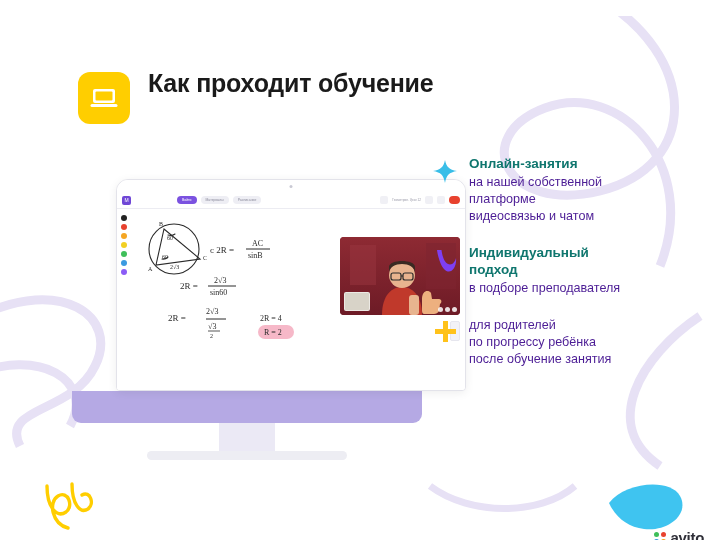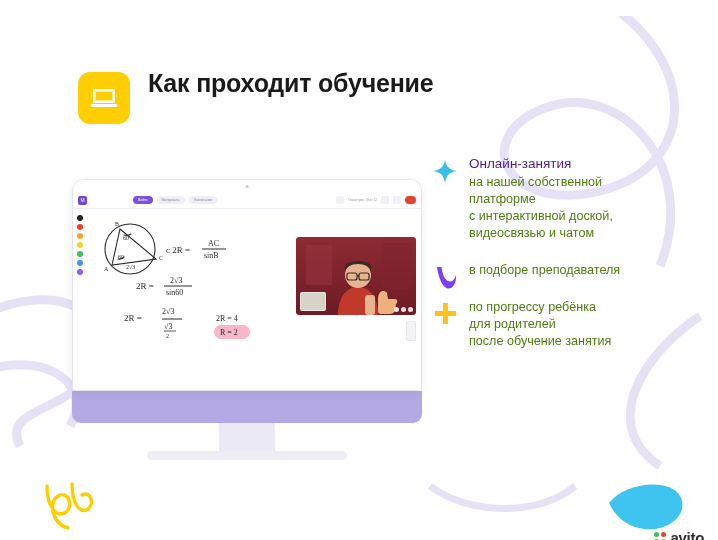--- a/index.html
+++ b/index.html
@@ -27,21 +27,21 @@
   .hdr-title {
     font-size: 25px; font-weight: bold; color: #1a1a1a; line-height: 1.22;
     letter-spacing: -0.2px; max-width: 400px;
   }
 
   
   .monitor { position: absolute; left: 72px; top: 163px; width: 350px; }
   .screen-outer {
     width: 350px; height: 212px; background: #ffffff; border-radius: 12px 12px 4px 4px;
     border: 1px solid #e3e3ea; box-shadow: 0 2px 10px rgba(0,0,0,0.07);
-    overflow: hidden; position: relative;
+    overflow: hidden; position: relative; margin-left: 44px;
   }
   .screen-topbar {
     height: 12px; background: #ffffff; position: relative;
   }
   .screen-dot {
     position: absolute; left: 50%; top: 5px; width: 3px; height: 3px; border-radius: 50%;
     background: #c9c9d4; transform: translateX(-50%);
   }
   .app-toolbar {
     height: 17px; background: #ffffff; border-bottom: 1px solid #ececf2;
@@ -91,22 +91,22 @@
     width: 56px; height: 28px; background: #ebe9f5; margin: 0 auto;
   }
   .monitor-foot {
     width: 200px; height: 9px; border-radius: 5px; background: #ededf3; margin: 0 auto;
   }
 
   
   .features { position: absolute; left: 432px; top: 140px; width: 268px; }
   .feature { position: relative; padding-left: 37px; margin-bottom: 20px; }
   .feat-icon { position: absolute; left: 0; top: 2px; width: 28px; height: 28px; }
-  .feat-title { font-size: 13.5px; font-weight: normal; color: #4c1d95; line-height: 1.22; margin-bottom: 2px; }
-  .feat-body { font-size: 12.6px; color: #4d7c0f; line-height: 1.34; }
+  .feat-title { font-size: 13.5px; font-weight: bold; color: #0f766e; line-height: 1.22; margin-bottom: 2px; }
+  .feat-body { font-size: 12.6px; color: #4c1d95; line-height: 1.34; }
 
   
   .watermark {
     position: absolute; right: 14px; bottom: 10px;
     display: flex; align-items: center; gap: 4px;
   }
   .wm-dots { position: relative; width: 12px; height: 12px; }
   .wm-dots i { position: absolute; border-radius: 50%; display: block; }
   .wm-text { font-size: 15px; font-weight: bold; color: #2f2f38; letter-spacing: -0.3px; }
 </style>
@@ -275,47 +275,48 @@
     <div class="feature">
       <div class="feat-icon">
         <svg width="28" height="28" viewBox="0 0 28 28">
           <path d="M13 2 C14.5 9, 17 11.5, 25 13 C17 14.5, 14.5 17, 13 25 C11.5 17, 9 14.5, 1 13 C9 11.5, 11.5 9, 13 2 Z" fill="#39BEE8"></path>
         </svg>
       </div>
       <div class="feat-title">Онлайн-занятия</div>
       <div class="feat-body">
         <div>на нашей собственной</div>
         <div>платформе</div>
-        <div>с интерактивной доской,</div>
         <div>видеосвязью и чатом</div>
       </div>
     </div>
 
     <div class="feature">
       <div class="feat-icon">
         <svg width="28" height="28" viewBox="0 0 28 28">
           <path d="M5 3 C5 3, 7 18, 13 23 C19 28, 25 20, 24 11 C23.4 14.5, 20 19, 16 17 C11 14.5, 10 6, 9.5 3 Z" fill="#7E3FF2"></path>
         </svg>
       </div>
       <div class="feat-title">
+        <div>Индивидуальный</div>
+        <div>подход</div>
       </div>
       <div class="feat-body">
         <div>в подборе преподавателя</div>
       </div>
     </div>
 
     <div class="feature">
       <div class="feat-icon">
         <svg width="28" height="28" viewBox="0 0 28 28">
           <path d="M11 2 h5 v8 h8 v5 h-8 v8 h-5 v-8 h-8 v-5 h8 Z" fill="#FFC21A"></path>
         </svg>
       </div>
       <div class="feat-body">
+        <div>для родителей</div>
         <div>по прогрессу ребёнка</div>
-        <div>для родителей</div>
         <div>после обучение занятия</div>
       </div>
     </div>
 
   </div>
 
   <div class="watermark">
     <div class="wm-dots">
       <i style="left:0;top:0;width:5px;height:5px;background:#3fbf5a"></i>
       <i style="left:7px;top:0;width:5px;height:5px;background:#e8422f"></i>

